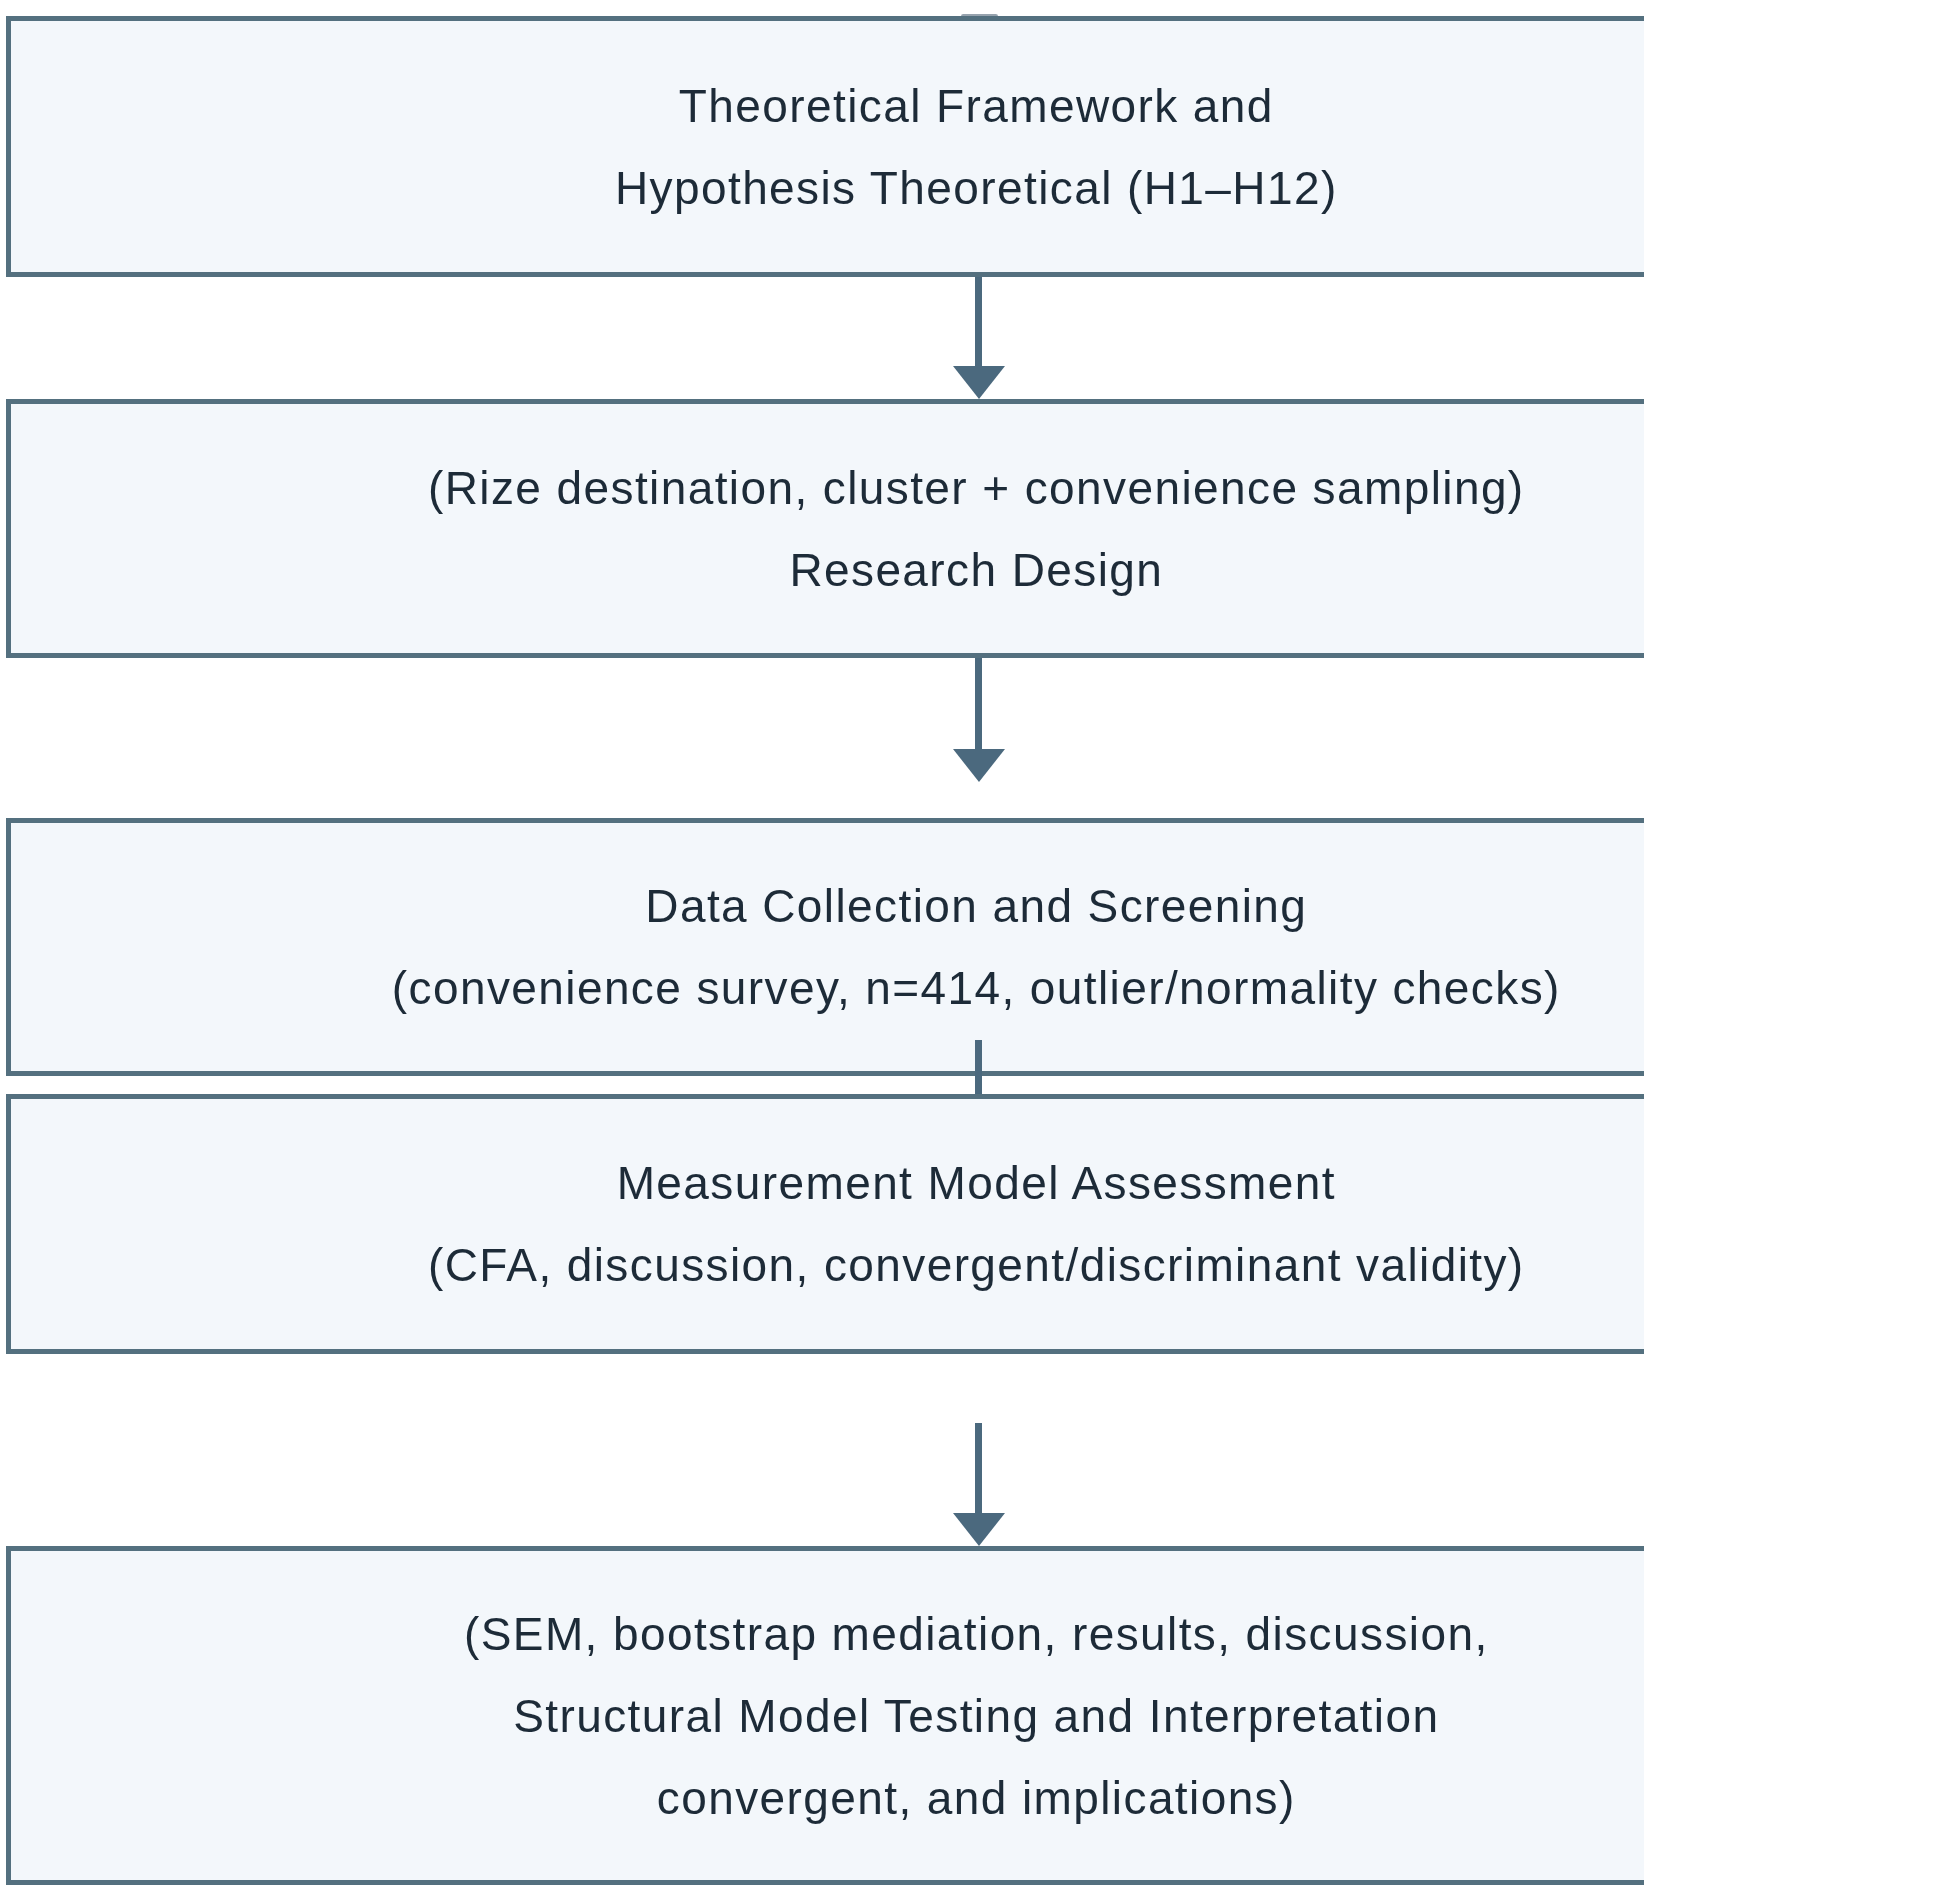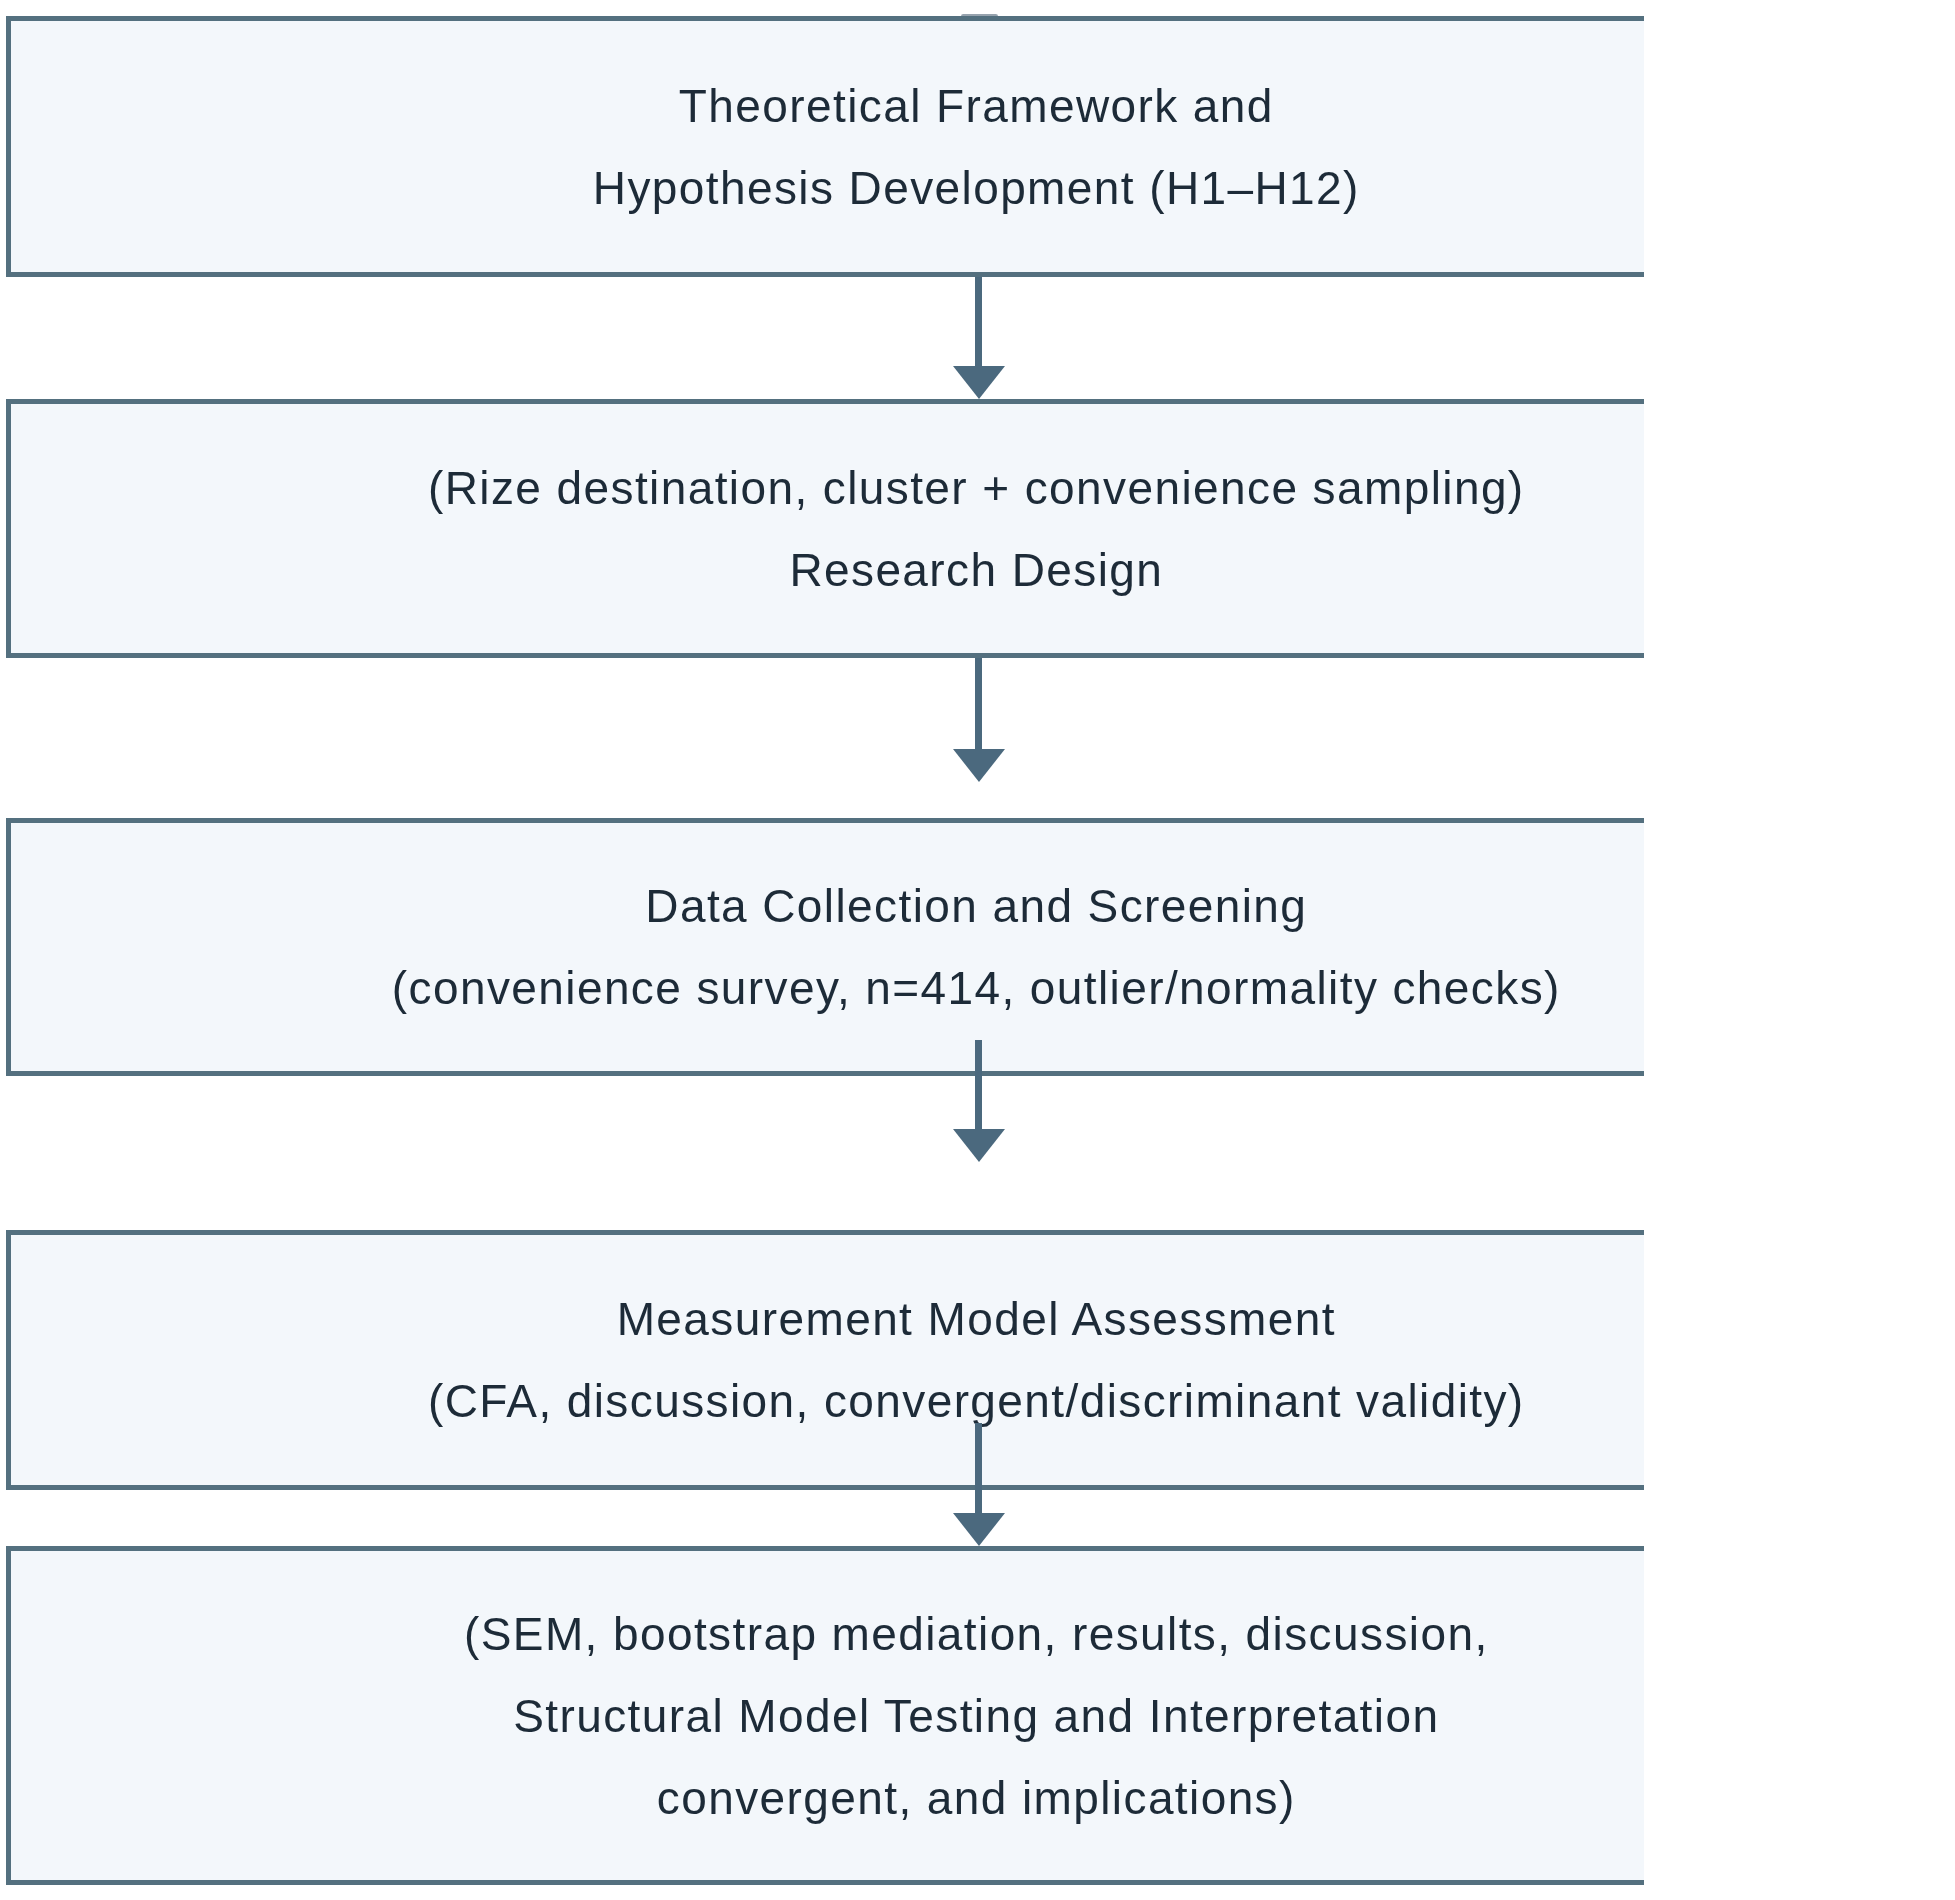--- a/index.html
+++ b/index.html
@@ -68,21 +68,21 @@
 </style>
 </head>
 <body>
 
 <div class="canvas">
 
   <div class="notch"></div>
 
   <div class="box" style="top:16px;height:261px">
     <div class="line">Theoretical Framework and</div>
-    <div class="line">Hypothesis Development (H1–H12)</div>
+    <div class="line">Hypothesis Theoretical (H1–H12)</div>
   </div>
 
   <div class="arrow" style="top:277px;height:122px">
     <div class="stem"></div>
     <div class="head"></div>
   </div>
 
   <div class="box" style="top:399px;height:259px">
     <div class="line">(Rize destination, cluster + convenience sampling)</div>
     <div class="line">Research Design</div>
@@ -96,21 +96,21 @@
   <div class="box" style="top:818px;height:258px">
     <div class="line">Data Collection and Screening</div>
     <div class="line">(convenience survey, n=414, outlier/normality checks)</div>
   </div>
 
   <div class="arrow" style="top:1040px;height:122px">
     <div class="stem"></div>
     <div class="head"></div>
   </div>
 
-  <div class="box" style="top:1230px;height:260px">
+  <div class="box" style="top:1094px;height:260px">
     <div class="line">Measurement Model Assessment</div>
     <div class="line">(CFA, discussion, convergent/discriminant validity)</div>
   </div>
 
   <div class="arrow" style="top:1423px;height:123px">
     <div class="stem"></div>
     <div class="head"></div>
   </div>
 
   <div class="box" style="top:1546px;height:339px">

